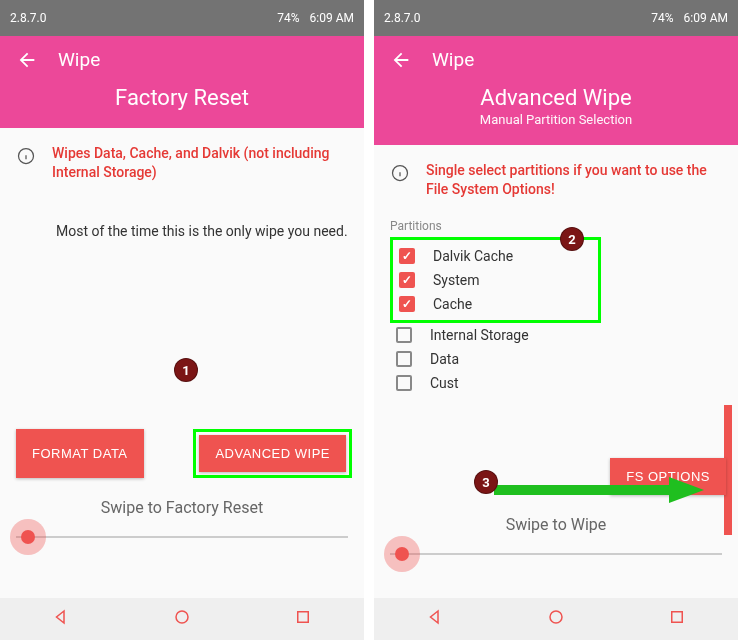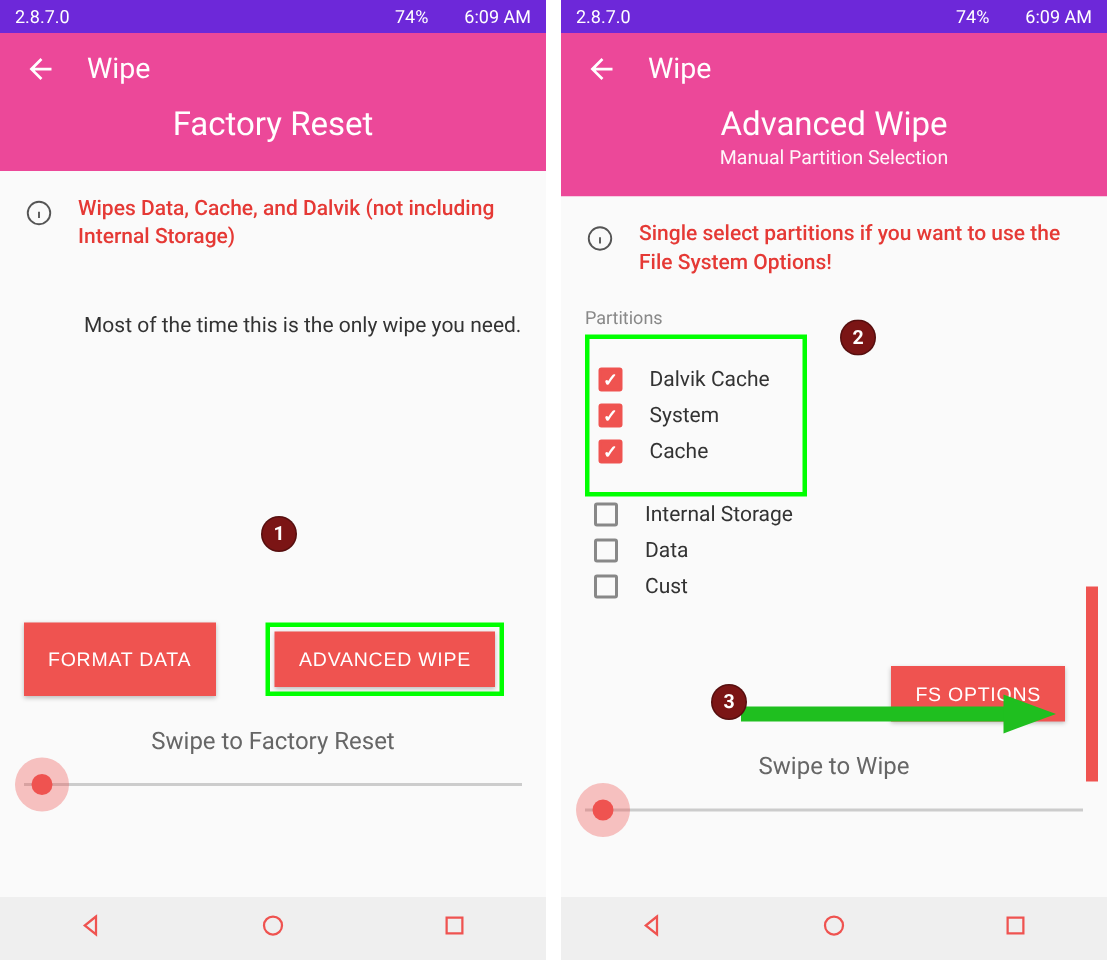--- a/index.html
+++ b/index.html
@@ -1,43 +1,43 @@
 <!DOCTYPE html>
 <html><head>
 <meta charset="utf-8">
 <style>
   * { box-sizing: border-box; margin: 0; padding: 0; }
   body { font-family: Roboto, Arial, sans-serif; background: #fff; }
   .container { display: flex; gap: 10px; width: 738px; height: 640px; }
   .phone { width: 364px; height: 640px; background: #fafafa; position: relative; overflow: hidden; }
-  .statusbar { height: 22px; background: #6d28d9; color: #fff; display: flex; justify-content: space-between; align-items: center; padding: 0 10px; font-size: 12px; }
-  .statusbar-right { display: flex; gap: 24px; align-items: center; justify-content: space-between; }
+  .statusbar { height: 36px; background: #737373; color: #fff; display: flex; justify-content: space-between; align-items: center; padding: 0 10px; font-size: 12px; }
+  .statusbar-right { display: flex; gap: 10px; align-items: center; justify-content: space-between; }
   .header { background: #ec4899; color: #fff; padding: 12px 16px 18px; }
   .header-row { display: flex; align-items: center; gap: 20px; margin-bottom: 14px; }
   .back-arrow { width: 22px; height: 22px; display: flex; align-items: center; justify-content: center; cursor: pointer; }
   .back-arrow svg { width: 22px; height: 22px; fill: #fff; }
   .header-title { font-size: 19px; font-weight: 400; }
   .header-sub { font-size: 22px; font-weight: 400; text-align: center; }
   .header-subtext { font-size: 13px; text-align: center; margin-top: 2px; opacity: .95; }
   .body { background: #fafafa; padding: 16px; position: relative; height: 440px; }
   .info-row { display: flex; gap: 16px; align-items: flex-start; margin-bottom: 20px; }
   .info-icon { width: 20px; height: 20px; flex-shrink: 0; margin-top: 2px; }
   .info-icon svg { width: 20px; height: 20px; stroke: #555; fill: none; stroke-width: 1.5; }
   .info-text { color: #e53935; font-size: 14px; font-weight: 500; line-height: 1.35; }
   .note-text { color: #333; font-size: 14px; margin: 40px 0 0 40px; line-height: 1.4; }
   .partitions-label { font-size: 12px; color: #888; margin-top: 8px; margin-bottom: 4px; }
-  .partition-list { border: 3px solid #0f0; padding: 15px 4px; width: 148px; position: relative; }
+  .partition-list { border: 3px solid #0f0; padding: 4px 4px; width: 211px; position: relative; }
   .partition-row { display: flex; align-items: center; gap: 18px; padding: 4px 2px; }
   .partition-unboxed { display: flex; align-items: center; gap: 18px; padding: 4px 6px; }
   .checkbox { width: 16px; height: 16px; border: 2px solid #888; border-radius: 2px; display: flex; align-items: center; justify-content: center; cursor: pointer; }
   .checkbox.checked { background: #ef5350; border-color: #ef5350; }
   .checkbox.checked::after { content: '✓'; color: #fff; font-size: 12px; font-weight: bold; }
   .partition-label { font-size: 14px; color: #333; }
   .scroll-indicator { position: absolute; right: 6px; top: 260px; width: 8px; height: 130px; background: #ef5350; }
-  .button-row { position: absolute; bottom: 90px; left: 16px; right: 28px; display: flex; gap: 12px; justify-content: space-between; }
+  .button-row { position: absolute; bottom: 90px; left: 16px; right: 12px; display: flex; gap: 12px; justify-content: space-between; }
   .button-row.single { justify-content: flex-end; }
   .btn { background: #ef5350; color: #fff; border: none; padding: 11px 16px; font-size: 13px; font-weight: 500; letter-spacing: .5px; cursor: pointer; box-shadow: 0 1px 3px rgba(0,0,0,.25); }
   .btn-highlight { border: 3px solid #0f0; padding: 3px; display: inline-block; }
   .swipe-row { position: absolute; bottom: 30px; left: 16px; right: 16px; }
   .swipe-track { height: 2px; background: #ccc; position: relative; margin-top: 20px; }
   .swipe-handle { position: absolute; left: -6px; top: -17px; width: 36px; height: 36px; border-radius: 50%; background: rgba(239,83,80,.35); display: flex; align-items: center; justify-content: center; }
   .swipe-handle::after { content: ''; width: 14px; height: 14px; border-radius: 50%; background: #ef5350; }
   .swipe-label { text-align: center; font-size: 16px; color: #666; position: absolute; width: 100%; top: -18px; }
   .navbar { position: absolute; bottom: 0; left: 0; right: 0; height: 42px; background: #efefef; display: flex; justify-content: space-around; align-items: center; }
   .navbar svg { width: 18px; height: 18px; stroke: #ef5350; fill: none; stroke-width: 2; }

